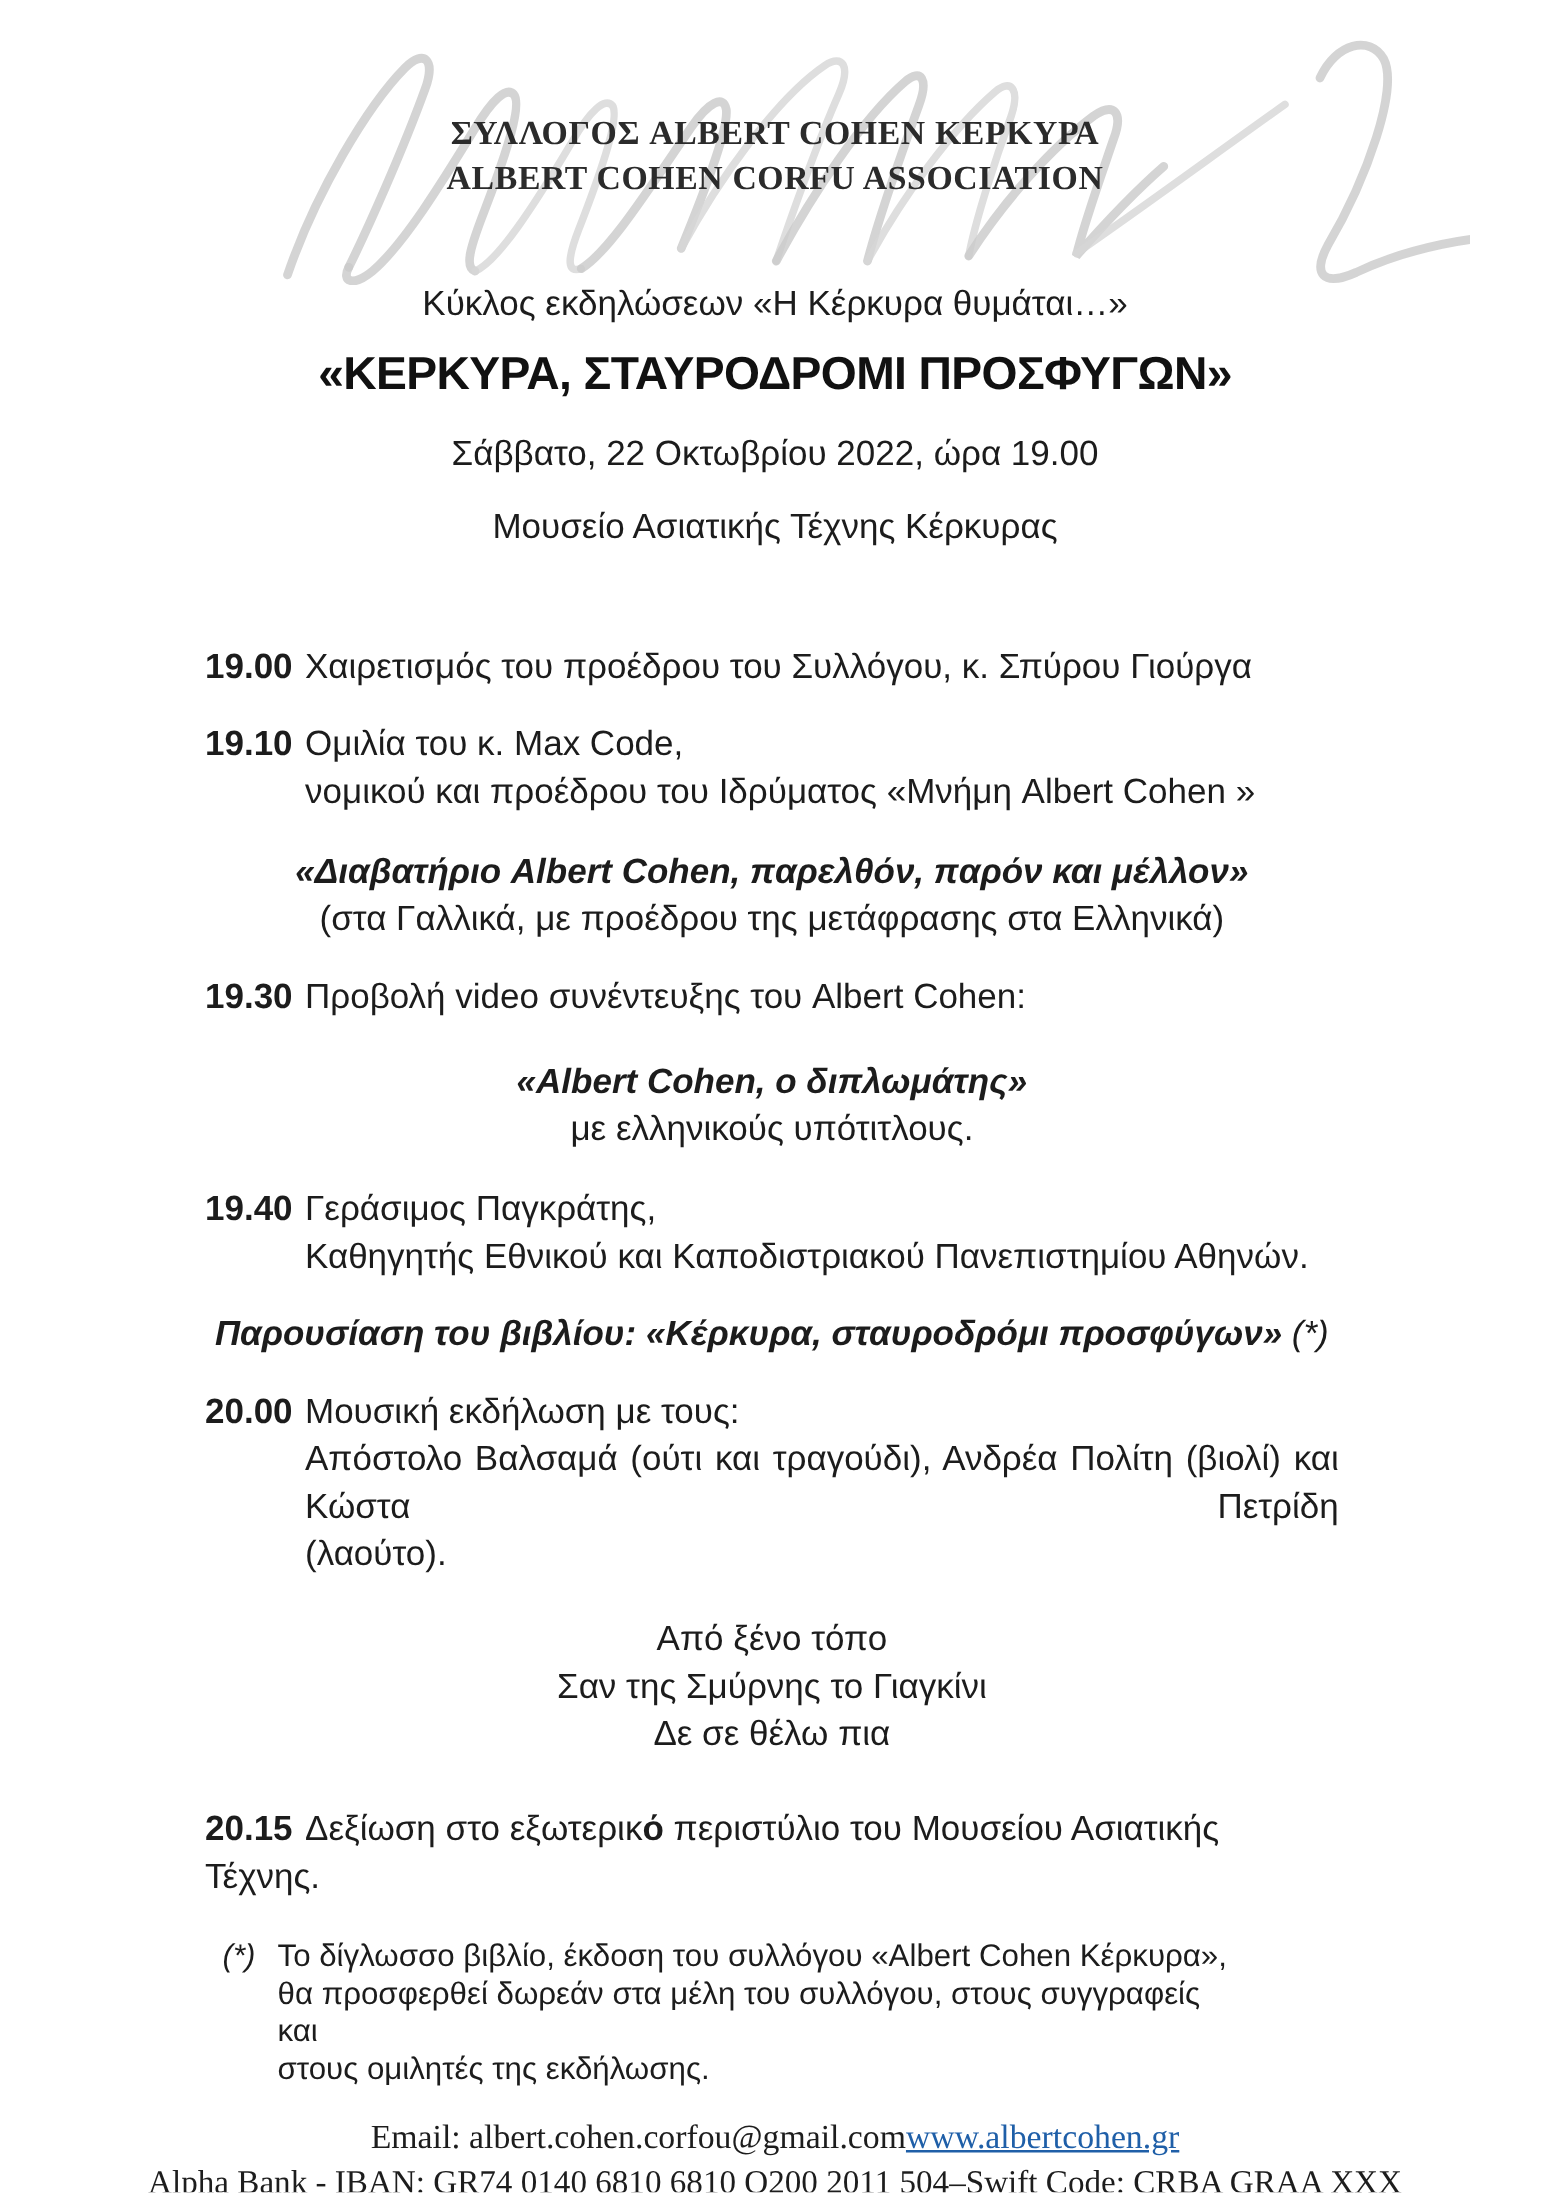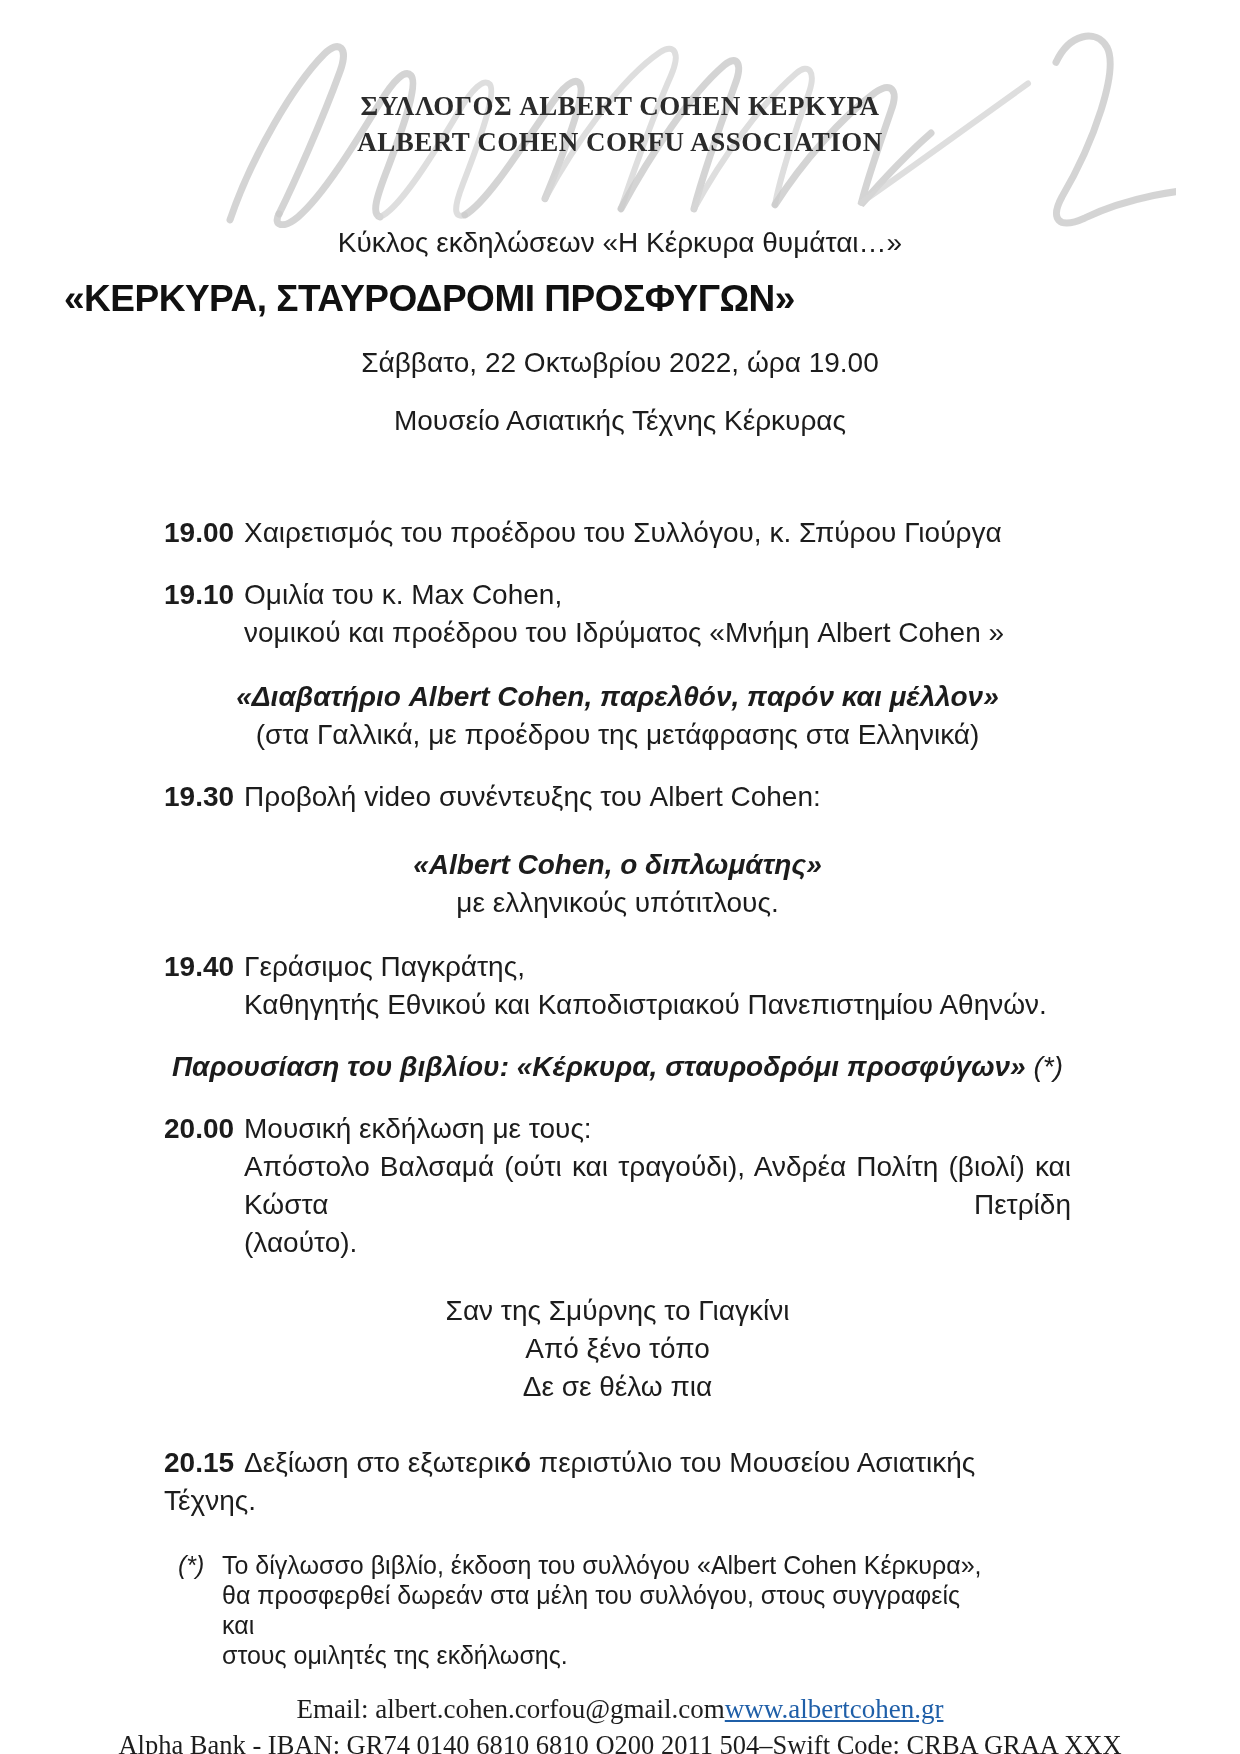--- a/index.html
+++ b/index.html
@@ -12,21 +12,21 @@
   .watermark path { fill:none; stroke:#c9c9c9; stroke-width:7; stroke-linecap:round; opacity:.8; }
   .watermark path.lt { stroke:#d6d6d6; stroke-width:6; }
   .content { position:relative; z-index:1; }
 
   .assoc {
     padding-top:88px; text-align:center;
     font-family:"Liberation Serif", serif; font-weight:600;
     font-size:27px; line-height:36px; letter-spacing:.5px; color:#2b2b2b;
   }
   .series { margin-top:64px; text-align:center; font-size:28px; line-height:38px; }
-  .title  { margin-top:14px; font-size:37px; font-weight:bold; letter-spacing:-0.5px; line-height:46px; color:#111; }
+  .title  { margin-top:14px; text-align:center; font-size:37px; font-weight:bold; letter-spacing:-0.5px; line-height:46px; color:#111; }
   .dateline  { margin-top:22px; text-align:center; font-size:28px; line-height:38px; }
   .venueline { margin-top:20px; text-align:center; font-size:28px; line-height:38px; }
 
   .sched { margin-left:100px; margin-right:105px; font-size:28px; line-height:38px; }
   .time  { font-weight:bold; display:inline-block; min-width:80px; }
   .cont  { margin-left:80px; }
   .centerline { text-align:center; }
   .bi { font-weight:bold; font-style:italic; }
   .it { font-style:italic; }
   .b  { font-weight:bold; }
@@ -75,21 +75,21 @@
     <div class="dateline">Σάββατο, 22 Οκτωβρίου 2022, ώρα 19.00</div>
 
     <div class="venueline">Μουσείο Ασιατικής Τέχνης Κέρκυρας</div>
 
     <div class="sched m74">
       <span class="time">19.00</span><span>Χαιρετισμός του προέδρου του Συλλόγου, κ. Σπύρου Γιούργα</span>
     </div>
 
     <div class="sched m24">
       <div>
-        <span class="time">19.10</span><span>Ομιλία του κ. Max Cohen,</span>
+        <span class="time">19.10</span><span>Ομιλία του κ. Max Code,</span>
       </div>
       <div class="cont">νομικού και προέδρου του Ιδρύματος  «Μνήμη Albert Cohen »</div>
     </div>
 
     <div class="sched m26">
       <div class="centerline bi">«Διαβατήριο Albert Cohen, παρελθόν, παρόν και μέλλον»</div>
       <div class="centerline">(στα Γαλλικά, με προέδρου της μετάφρασης στα Ελληνικά)</div>
     </div>
 
     <div class="sched m24">
@@ -114,22 +114,22 @@
 
     <div class="sched m24">
       <div>
         <span class="time">20.00</span><span>Μουσική εκδήλωση με τους:</span>
       </div>
       <div class="justline">Απόστολο Βαλσαμά (ούτι και τραγούδι), Ανδρέα Πολίτη (βιολί) και Κώστα Πετρίδη</div>
       <div class="cont">(λαούτο).</div>
     </div>
 
     <div class="sched m30">
+      <div class="centerline">Από ξένο τόπο</div>
       <div class="centerline">Σαν της Σμύρνης το Γιαγκίνι</div>
-      <div class="centerline">Από ξένο τόπο</div>
       <div class="centerline">Δε σε θέλω πια</div>
     </div>
 
     <div class="sched m38">
       <span class="time">20.15</span><span><span>Δεξίωση στο εξωτερικ</span><span class="b">ό</span><span> περιστύλιο του Μουσείου Ασιατικής Τέχνης.</span></span>
     </div>
 
     <div class="fnote">
       <div>
         <span class="marker">(*)</span><span>Το δίγλωσσο βιβλίο, έκδοση του συλλόγου «Albert Cohen Κέρκυρα»,</span>

